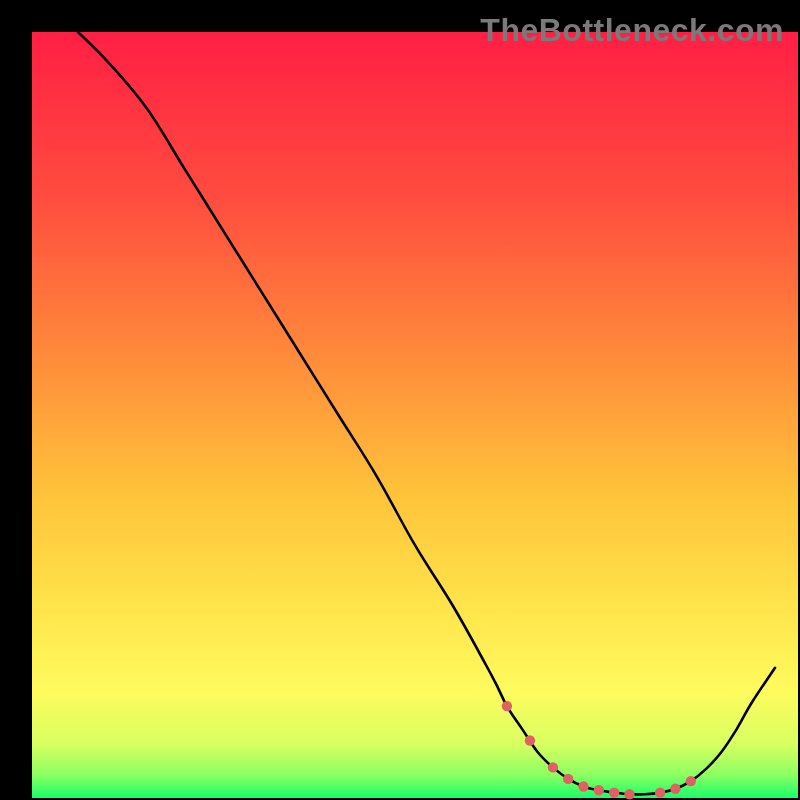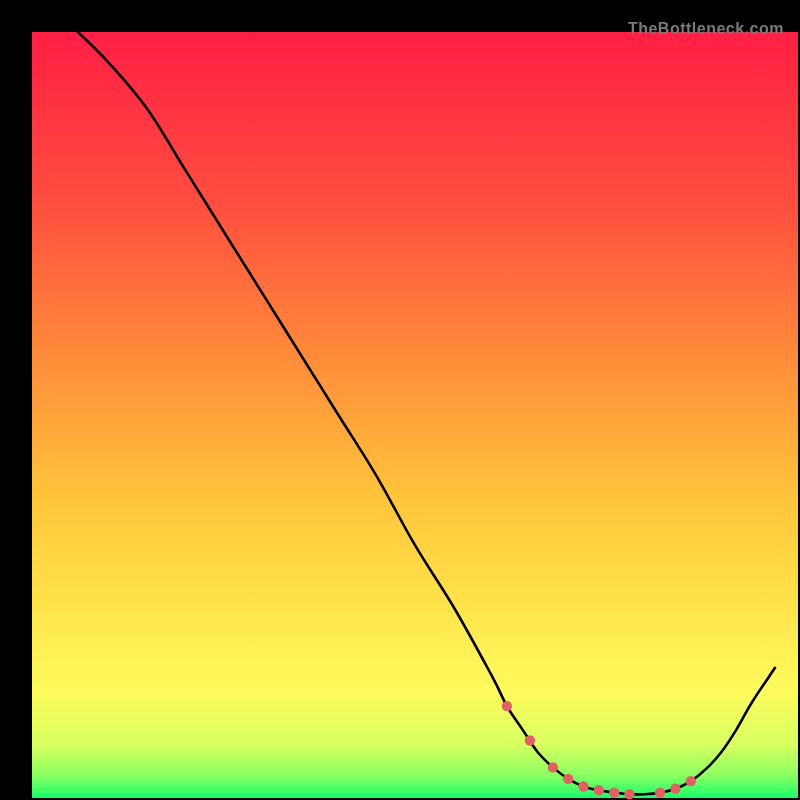--- a/index.html
+++ b/index.html
@@ -10,24 +10,24 @@
     background: #000000;
     overflow: hidden;
   }
   .stage {
     position: relative;
     width: 800px;
     height: 800px;
   }
   .watermark {
     position: absolute;
-    top: 20px;
+    top: 12px;
     right: 16px;
     font-family: Arial, Helvetica, sans-serif;
-    font-size: 16px;
+    font-size: 32px;
     font-weight: bold;
     color: #7a7a7a;
     letter-spacing: 0.5px;
   }
   svg {
     position: absolute;
     left: 0;
     top: 0;
     width: 800px;
     height: 800px;

